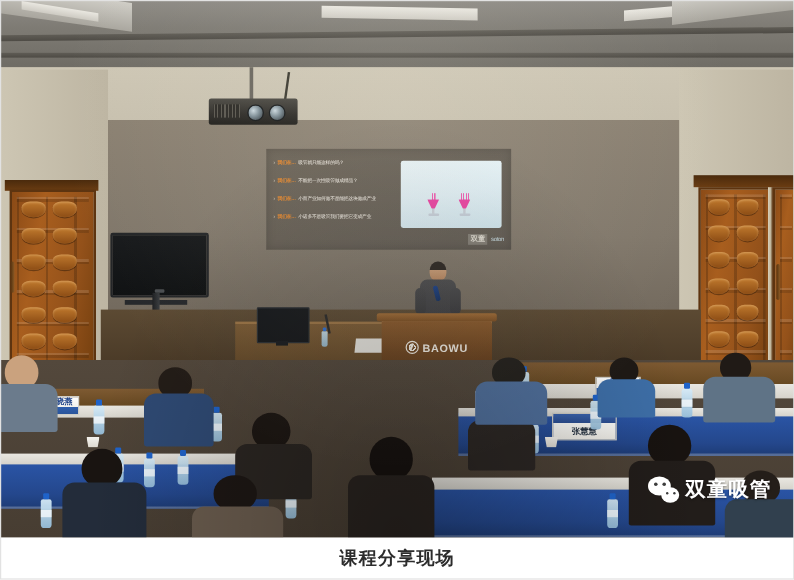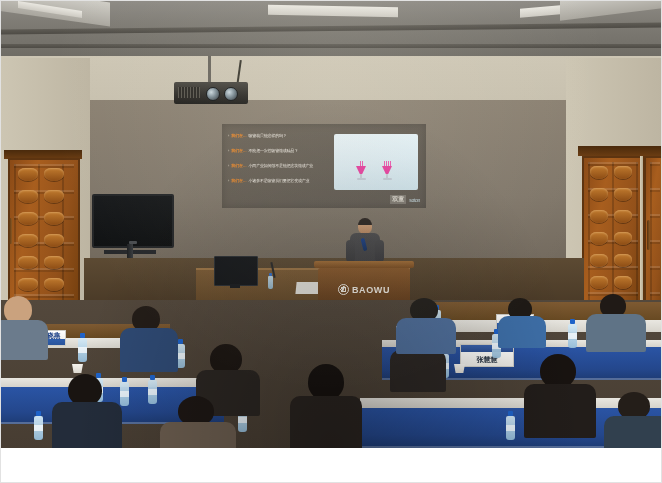--- a/index.html
+++ b/index.html
@@ -768,18 +768,32 @@
         <div class="p-body" style="left:0px;top:26px;width:76px;height:40px;background:#6a5c4e;"></div>
       </div>
       <div class="person" style="left:604px;top:92px;width:62px;height:62px;">
         <div class="p-head" style="left:14px;top:0;width:32px;height:28px;background:#241e19;"></div>
         <div class="p-body" style="left:0px;top:24px;width:66px;height:44px;background:#31404e;"></div>
       </div>
     </div>
 
     <div class="photo-soften"></div>
 
+    <div class="watermark">
+      <span class="wechat-logo">
+        <span class="b1"></span>
+        <span class="b2"></span>
+        <span class="e" style="left:5px;top:5px;"></span>
+        <span class="e" style="left:12px;top:5px;"></span>
+        <span class="e" style="left:15px;top:13px;width:2px;height:2px;"></span>
+        <span class="e" style="left:21px;top:13px;width:2px;height:2px;"></span>
+      </span>
+      <span class="wm-text">双童吸管</span>
+    </div>
 
   </div>
 
+  <div class="caption-band">
+    <span class="caption-text">课程分享现场</span>
+  </div>
 
   <div class="page-border"></div>
 </div>
 
 </body></html>

